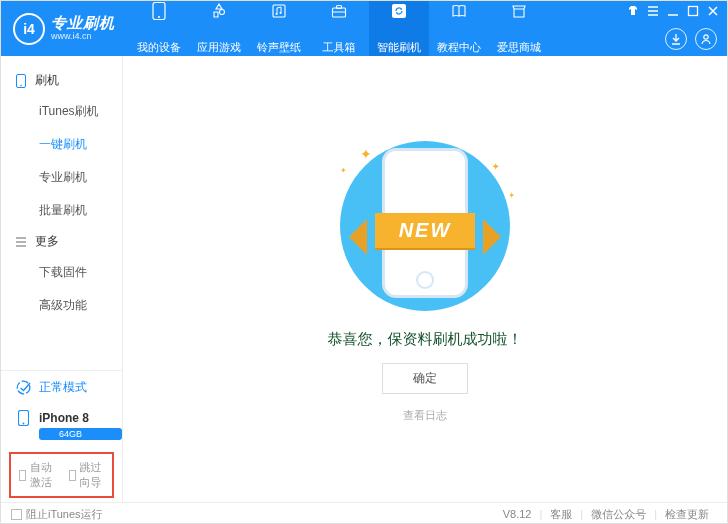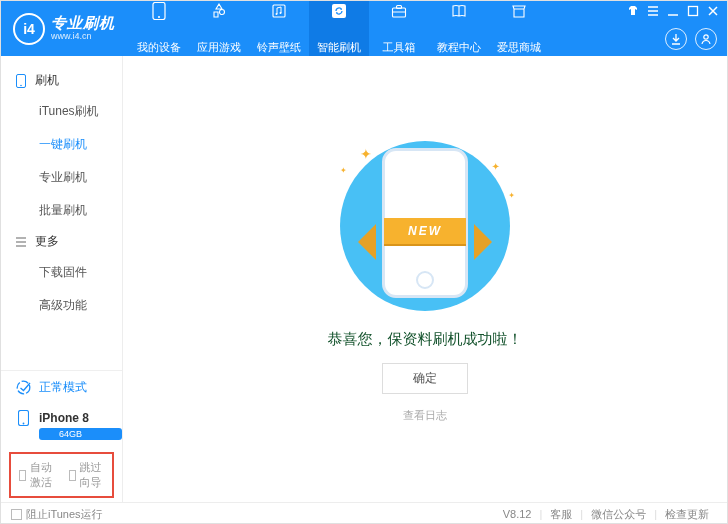--- a/index.html
+++ b/index.html
@@ -37,21 +37,21 @@
   .chk { display: flex; align-items: center; gap: 4px; cursor: pointer; color: #999; font-size: 11px; }
   .chk-box { width: 11px; height: 11px; border: 1px solid #bbb; background: #fff; }
   
   
   .main { flex: 1; position: relative; display: flex; flex-direction: column; align-items: center; justify-content: center; gap: 14px; }
   .illus { width: 210px; height: 180px; position: relative; }
   .illus-circle { position: absolute; width: 170px; height: 170px; border-radius: 50%; background: #48c0f5; left: 20px; top: 5px; }
   .illus-phone { position: absolute; width: 86px; height: 150px; background: #fff; border: 3px solid #d7e6f5; border-radius: 14px; left: 62px; top: 12px; display: flex; flex-direction: column; align-items: center; justify-content: flex-end; padding-bottom: 6px; }
   .illus-phone::after { content: ""; width: 14px; height: 14px; border: 2px solid #d7e6f5; border-radius: 50%; }
   .ribbon { position: absolute; left: 0; right: 0; top: 70px; height: 50px; display: flex; align-items: center; justify-content: center; }
-  .ribbon-body { background: #f7b22e; color: #fff; font-weight: bold; font-size: 12px; letter-spacing: 2px; padding: 6px 24px; position: relative; box-shadow: 0 2px 0 #d9941a; font-style: italic; }
+  .ribbon-body { background: #f7b22e; color: #fff; font-weight: bold; font-size: 20px; letter-spacing: 2px; padding: 6px 24px; position: relative; box-shadow: 0 2px 0 #d9941a; font-style: italic; }
   .ribbon-body::before, .ribbon-body::after { content: ""; position: absolute; top: 6px; width: 0; height: 0; border: 18px solid transparent; }
   .ribbon-body::before { left: -26px; border-right-color: #e6a126; border-left: none; }
   .ribbon-body::after { right: -26px; border-left-color: #e6a126; border-right: none; }
   .star { position: absolute; color: #f7b22e; font-size: 14px; }
   .s1 { left: 20px; top: 30px; font-size: 8px; }
   .s2 { left: 40px; top: 10px; }
   .s3 { right: 30px; top: 25px; font-size: 10px; }
   .s4 { right: 15px; top: 55px; font-size: 8px; }
   .success-text { font-size: 15px; color: #14532d; }
   .ok-btn { border: 1px solid #ddd; background: #fff; padding: 6px 30px; cursor: pointer; font-size: 12px; color: #555; }
@@ -99,39 +99,39 @@
       <span class="ico">
           <svg width="16" height="16" viewBox="0 0 16 16">
             <rect x="2" y="2" width="12" height="12" rx="1" fill="none" stroke="#fff" stroke-width="1.1"></rect>
             <path d="M6 11V5l4-1v6" fill="none" stroke="#fff" stroke-width="1"></path>
             <circle cx="5.5" cy="11" r="1" fill="#fff"></circle>
             <circle cx="9.5" cy="10" r="1" fill="#fff"></circle>
           </svg>
         </span>
       <span>铃声壁纸</span>
     </div>
+    <div class="nav-item">
+      <span class="ico">
+          <svg width="16" height="14" viewBox="0 0 16 14">
+            <rect x="1.5" y="4" width="13" height="9" rx="1" fill="none" stroke="#fff" stroke-width="1.1"></rect>
+            <rect x="5.5" y="1.5" width="5" height="3" rx="1" fill="none" stroke="#fff" stroke-width="1.1"></rect>
+            <line x1="1.5" y1="8" x2="14.5" y2="8" stroke="#fff" stroke-width="1"></line>
+          </svg>
+        </span>
+      <span>工具箱</span>
+    </div>
     <div class="nav-item active">
       <span class="ico">
           <svg width="16" height="16" viewBox="0 0 16 16">
             <rect x="1" y="1" width="14" height="14" rx="2" fill="#fff"></rect>
             <path d="M5 8a3 3 0 0 1 5.6-1.5M11 8a3 3 0 0 1-5.6 1.5" fill="none" stroke="#1b8efa" stroke-width="1.3"></path>
             <path d="M10 5l1 1.5-1.5.5zM6 11l-1-1.5 1.5-.5z" fill="#1b8efa"></path>
           </svg>
         </span>
       <span>智能刷机</span>
-    </div>
-    <div class="nav-item">
-      <span class="ico">
-          <svg width="16" height="14" viewBox="0 0 16 14">
-            <rect x="1.5" y="4" width="13" height="9" rx="1" fill="none" stroke="#fff" stroke-width="1.1"></rect>
-            <rect x="5.5" y="1.5" width="5" height="3" rx="1" fill="none" stroke="#fff" stroke-width="1.1"></rect>
-            <line x1="1.5" y1="8" x2="14.5" y2="8" stroke="#fff" stroke-width="1"></line>
-          </svg>
-        </span>
-      <span>工具箱</span>
     </div>
     <div class="nav-item">
       <span class="ico">
           <svg width="16" height="14" viewBox="0 0 16 14">
             <path d="M2 2 Q5 1 8 2 Q11 1 14 2 V12 Q11 11 8 12 Q5 11 2 12 Z M8 2 V12" fill="none" stroke="#fff" stroke-width="1.1"></path>
           </svg>
         </span>
       <span>教程中心</span>
     </div>
     <div class="nav-item">

